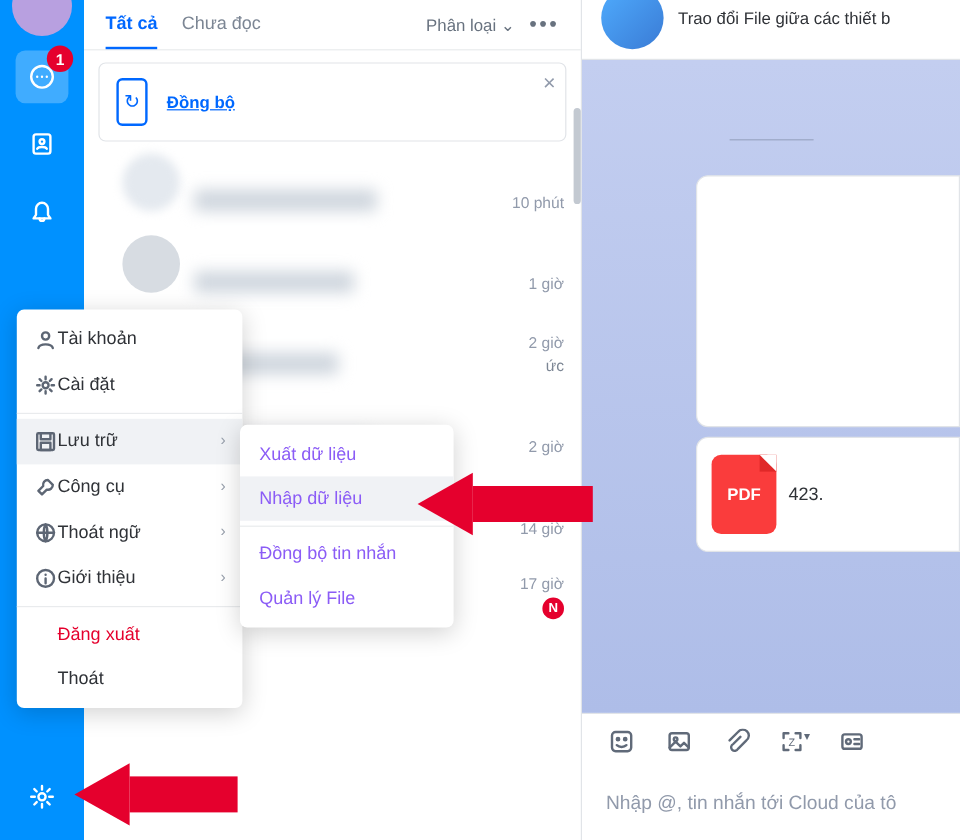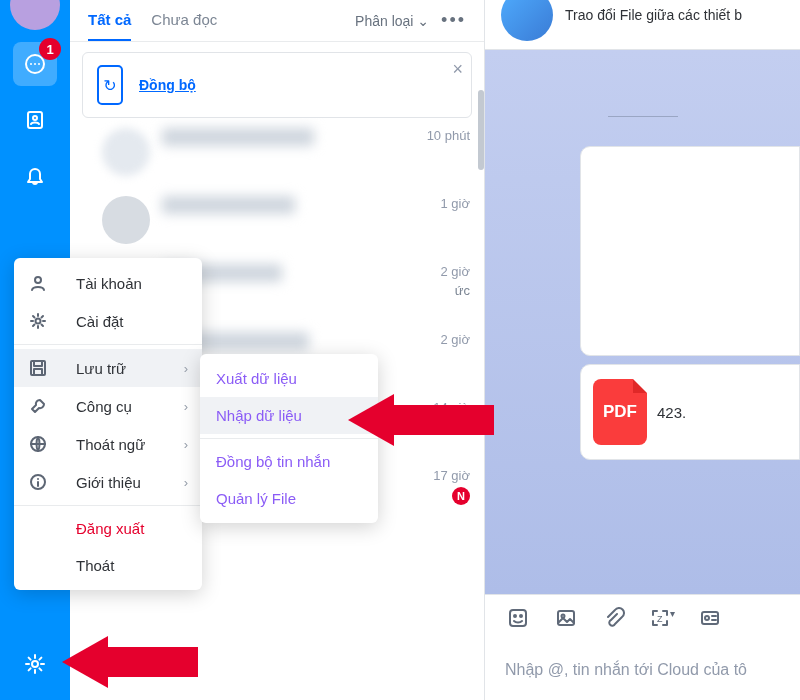--- a/index.html
+++ b/index.html
@@ -15,48 +15,48 @@
 .tab { font-size: 15px; color: #7c8694; cursor: pointer; height: 100%; display: flex; align-items: center; border-bottom: 2px solid transparent; }
 .tab.active { color: #0068ff; border-bottom-color: #0068ff; font-weight: 600; }
 .tabs-right { margin-left: auto; display: flex; align-items: center; gap: 12px; color: #68727f; font-size: 14px; }
 .sync-banner { display: flex; align-items: center; padding: 12px 14px; margin: 10px 12px 0; border: 1px solid #e1e4e8; border-radius: 6px; position: relative; gap: 10px; }
 .sync-phone { width: 26px; height: 40px; border: 2px solid #0068ff; border-radius: 5px; display: flex; align-items: center; justify-content: center; flex-shrink: 0; }
 .sync-phone .rot { color: #0068ff; font-size: 16px; }
 .sync-text { font-size: 14px; color: #4a5364; line-height: 1.4; flex: 1; }
 .sync-link { color: #0068ff; font-weight: 600; text-decoration: underline; font-size: 14px; margin-left: 6px; }
 .sync-close { position: absolute; top: 6px; right: 8px; color: #919aab; cursor: pointer; font-size: 18px; }
 .conv-list { flex: 1; overflow-y: auto; }
-.conv { display: flex; align-items: flex-start; padding: 10px 14px 10px 32px; cursor: pointer; gap: 12px; }
+.conv { display: flex; align-items: flex-end; padding: 10px 14px 10px 32px; cursor: pointer; gap: 12px; }
 .conv .av { width: 48px; height: 48px; border-radius: 50%; background: #d7dce2; flex-shrink: 0; }
 .conv .body { flex: 1; min-width: 0; }
 .conv .name { font-size: 15px; color: #2f3237; font-weight: 500; margin-bottom: 3px; white-space: nowrap; overflow: hidden; text-overflow: ellipsis; }
 .conv .prev { font-size: 13px; color: #7c8694; white-space: nowrap; overflow: hidden; text-overflow: ellipsis; display: flex; align-items: center; gap: 4px; }
 .conv .meta { display: flex; flex-direction: column; align-items: flex-end; gap: 4px; }
 .conv .time { font-size: 13px; color: #919aab; }
 .unread-dot { width: 18px; height: 18px; border-radius: 50%; background: #e5002d; color: #fff; font-size: 11px; font-weight: 700; display: flex; align-items: center; justify-content: center; }
 .blurbox { filter: blur(6px); background: #cfd6de; width: 100%; height: 18px; border-radius: 3px; }
 .chat-pane { flex: 1; height: 100%; display: flex; flex-direction: column; background: #e6ebf5; position: relative; }
 .chat-header { height: 70px; background: #fff; display: flex; align-items: center; padding: 0 16px; gap: 12px; border-bottom: 1px solid #e1e4e8; margin-top: -20px; }
 .chat-header .big-av { width: 52px; height: 52px; border-radius: 50%; background: linear-gradient(135deg,#4facfe,#3a7bd5); flex-shrink: 0; }
 .chat-header .title { font-size: 14px; color: #2f3237; font-weight: 500; }
 .chat-body { flex: 1; background: linear-gradient(180deg,#c3cef0,#aebde8); position: relative; overflow: hidden; }
 .bubble-block { position: absolute; right: 0; top: 20px; width: 220px; }
 .file-card { background: #fff; border-radius: 10px 0 0 10px; padding: 12px; display: flex; flex-direction: column; border: 1px solid #e1e4e8; }
 .file-card.tall { height: 210px; margin-bottom: 8px; }
 .file-card.small { height: 96px; flex-direction: row; align-items: center; gap: 10px; }
-.pdf-icon { width: 54px; height: 66px; background: #fa3c3c; border-radius: 8px; display: flex; align-items: center; justify-content: center; color: #fff; font-weight: 700; font-size: 17px; position: relative; }
+.pdf-icon { width: 54px; height: 66px; background: #fa3c3c; border-radius: 8px; display: flex; align-items: center; justify-content: center; color: #fff; font-weight: 700; font-size: 14px; position: relative; }
 .pdf-icon::before { content: ""; position: absolute; top: 0; right: 0; border-width: 0 14px 14px 0; border-style: solid; border-color: #fff #fff #e02828 #e02828; }
 .file-size { font-size: 15px; color: #2f3237; }
 .msg-time { font-size: 13px; color: #7c8694; text-align: right; margin-top: 6px; margin-right: 10px; }
 .chat-toolbar { height: 46px; background: #fff; border-top: 1px solid #e1e4e8; display: flex; align-items: center; gap: 22px; padding: 0 20px; color: #606a79; }
 .tool-ic { width: 26px; height: 26px; display: flex; align-items: center; justify-content: center; cursor: pointer; font-size: 20px; }
 .composer { height: 60px; background: #fff; display: flex; align-items: center; padding: 0 20px; font-size: 16px; color: #919aab; }
 
 .settings-menu { position: absolute; left: 14px; top: 258px; width: 188px; background: #fff; border-radius: 6px; box-shadow: 0 4px 20px rgba(0,0,0,0.18); z-index: 30; padding: 6px 0; }
-.menu-item { display: flex; align-items: center; padding: 10px 14px; gap: 28px; font-size: 15px; color: #2f3237; cursor: pointer; }
+.menu-item { display: flex; padding: 10px 14px; gap: 0; font-size: 15px; color: #2f3237; cursor: pointer; }
 .menu-item.hover { background: #f0f2f5; }
 .menu-item .chev { margin-left: auto; color: #99a1ad; font-size: 13px; }
 .menu-item .mi-icon { width: 20px; color: #5d6674; display: flex; justify-content: center; font-size: 17px; }
 .menu-sep { height: 1px; background: #e9ebed; margin: 4px 0; }
 .menu-item.danger { color: #e5002d; }
 
 .submenu { position: absolute; left: 200px; top: 354px; width: 178px; background: #fff; border-radius: 6px; box-shadow: 0 4px 20px rgba(0,0,0,0.18); z-index: 30; padding: 6px 0; }
 .sub-item { padding: 10px 16px; font-size: 15px; color: #8b5cf6; cursor: pointer; }
 .sub-item.hi { background: #f0f2f5; }
 

